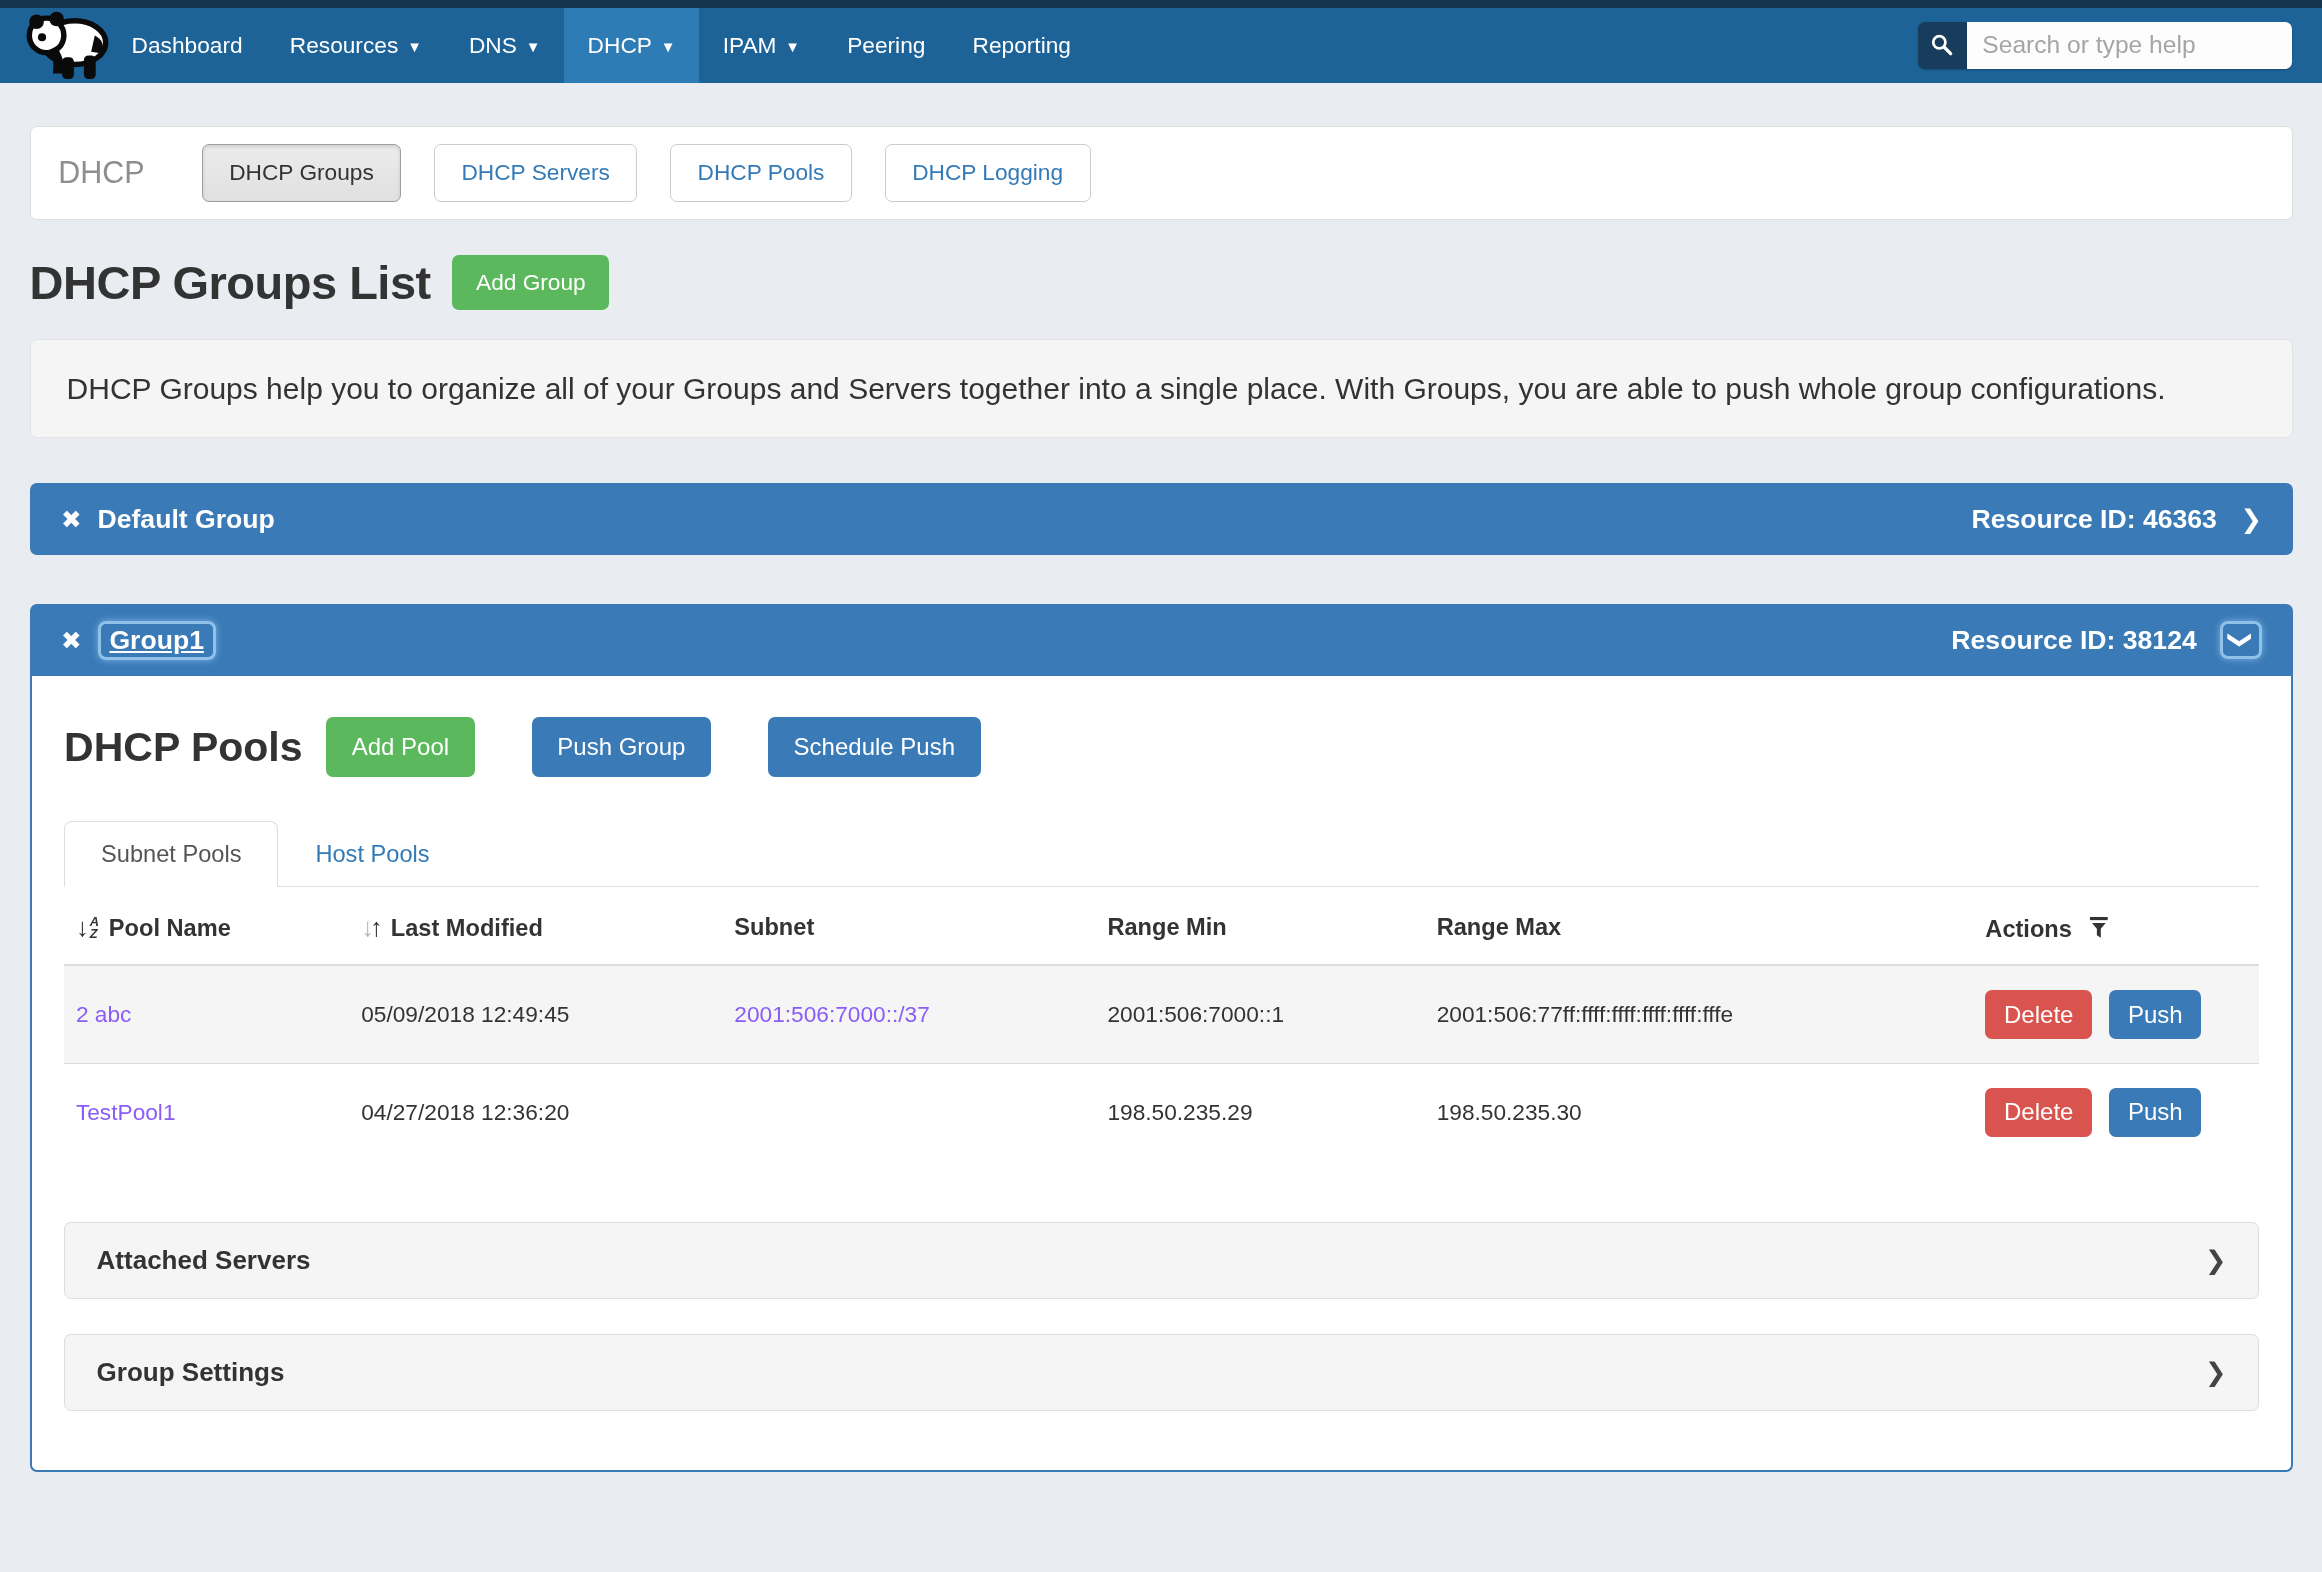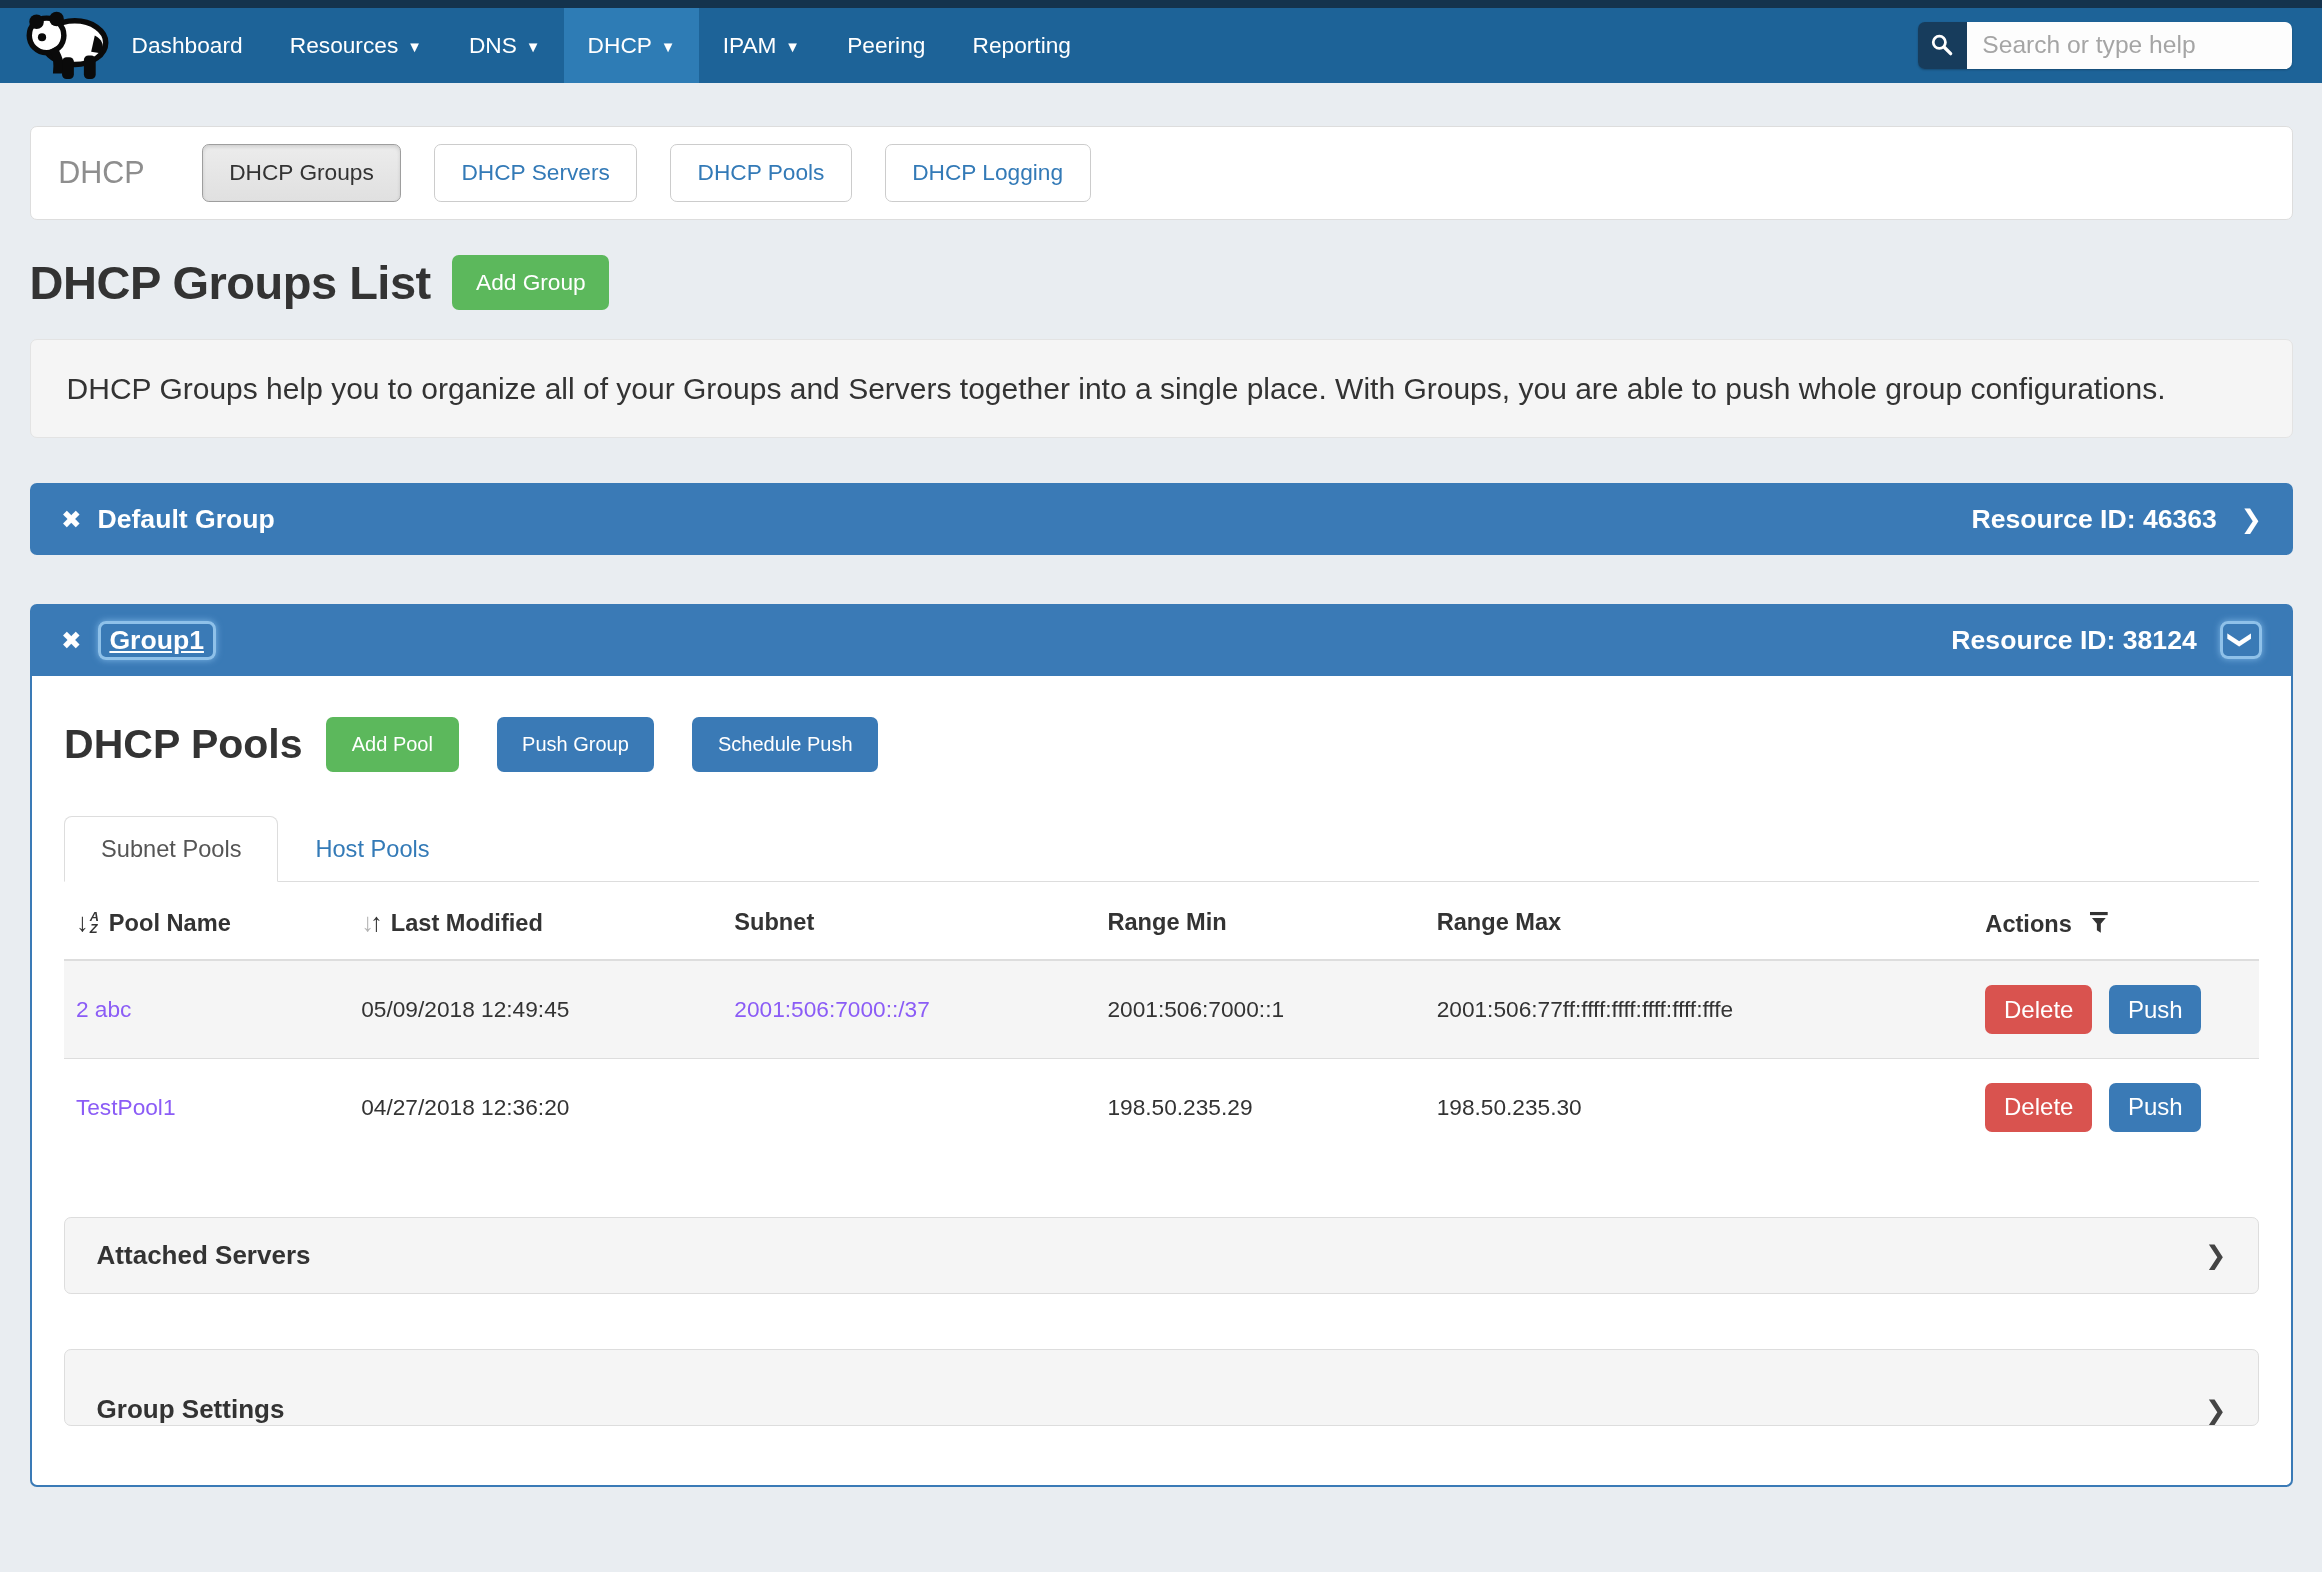--- a/index.html
+++ b/index.html
@@ -89,21 +89,21 @@
 
   
   .group-expanded { margin-top:49px; }
   .group-expanded .group-bar { margin-top:0; border-radius:6.9px 6.9px 0 0; }
   .group-panel {
     background:#fff; border:2px solid #3a7ab6; border-top:none;
     border-radius:0 0 6.9px 6.9px; padding:35px 32.5px 59px;
   }
   .pools-head { display:flex; align-items:center; margin-top:5.9px; }
   .pools-title { font-size:41px; font-weight:600; color:#333; margin-right:23.6px; }
-  .pool-btn { font-size:20px; padding:15.8px 25.6px; margin-right:38px; }
+  .pool-btn { font-size:24px; padding:15.8px 25.6px; margin-right:57px; }
 
   
   .tabs { margin-top:43px; border-bottom:1px solid #ddd; display:flex; }
   .tab {
     font-size:23.6px; padding:18.7px 36px; cursor:pointer; position:relative; top:1px;
   }
   .tab.active {
     background:#fff; border:1px solid #ddd; border-bottom:1px solid #fff;
     border-radius:7.9px 7.9px 0 0; color:#555;
   }
@@ -131,21 +131,21 @@
   .sort-both .dn { font-size:25.6px; color:#b5b5b5; }
   .sort-both .up { font-size:25.6px; color:#333; margin-left:-3.9px; }
   .filter-icon { margin-left:9.9px; position:relative; top:3px; }
 
   
   .collapse-bar {
     background:#f5f5f5; border:1px solid #ddd; border-radius:6.9px; height:77px;
     display:flex; align-items:center; padding:0 31.5px; cursor:pointer;
   }
   .collapse-bar.first { margin-top:61px; }
-  .collapse-bar.second { margin-top:55px;align-items:flex-end; }
+  .collapse-bar.second { margin-top:35px; }
   .collapse-label { font-size:26px; font-weight:bold; color:#333; }
   .collapse-chev { margin-left:auto; font-size:25.6px; font-weight:bold; color:#444; }
 </style>
 </head>
 <body>
 
 <div class="top-strip"></div>
 
 <nav class="navbar">
   <div class="logo-wrap">

